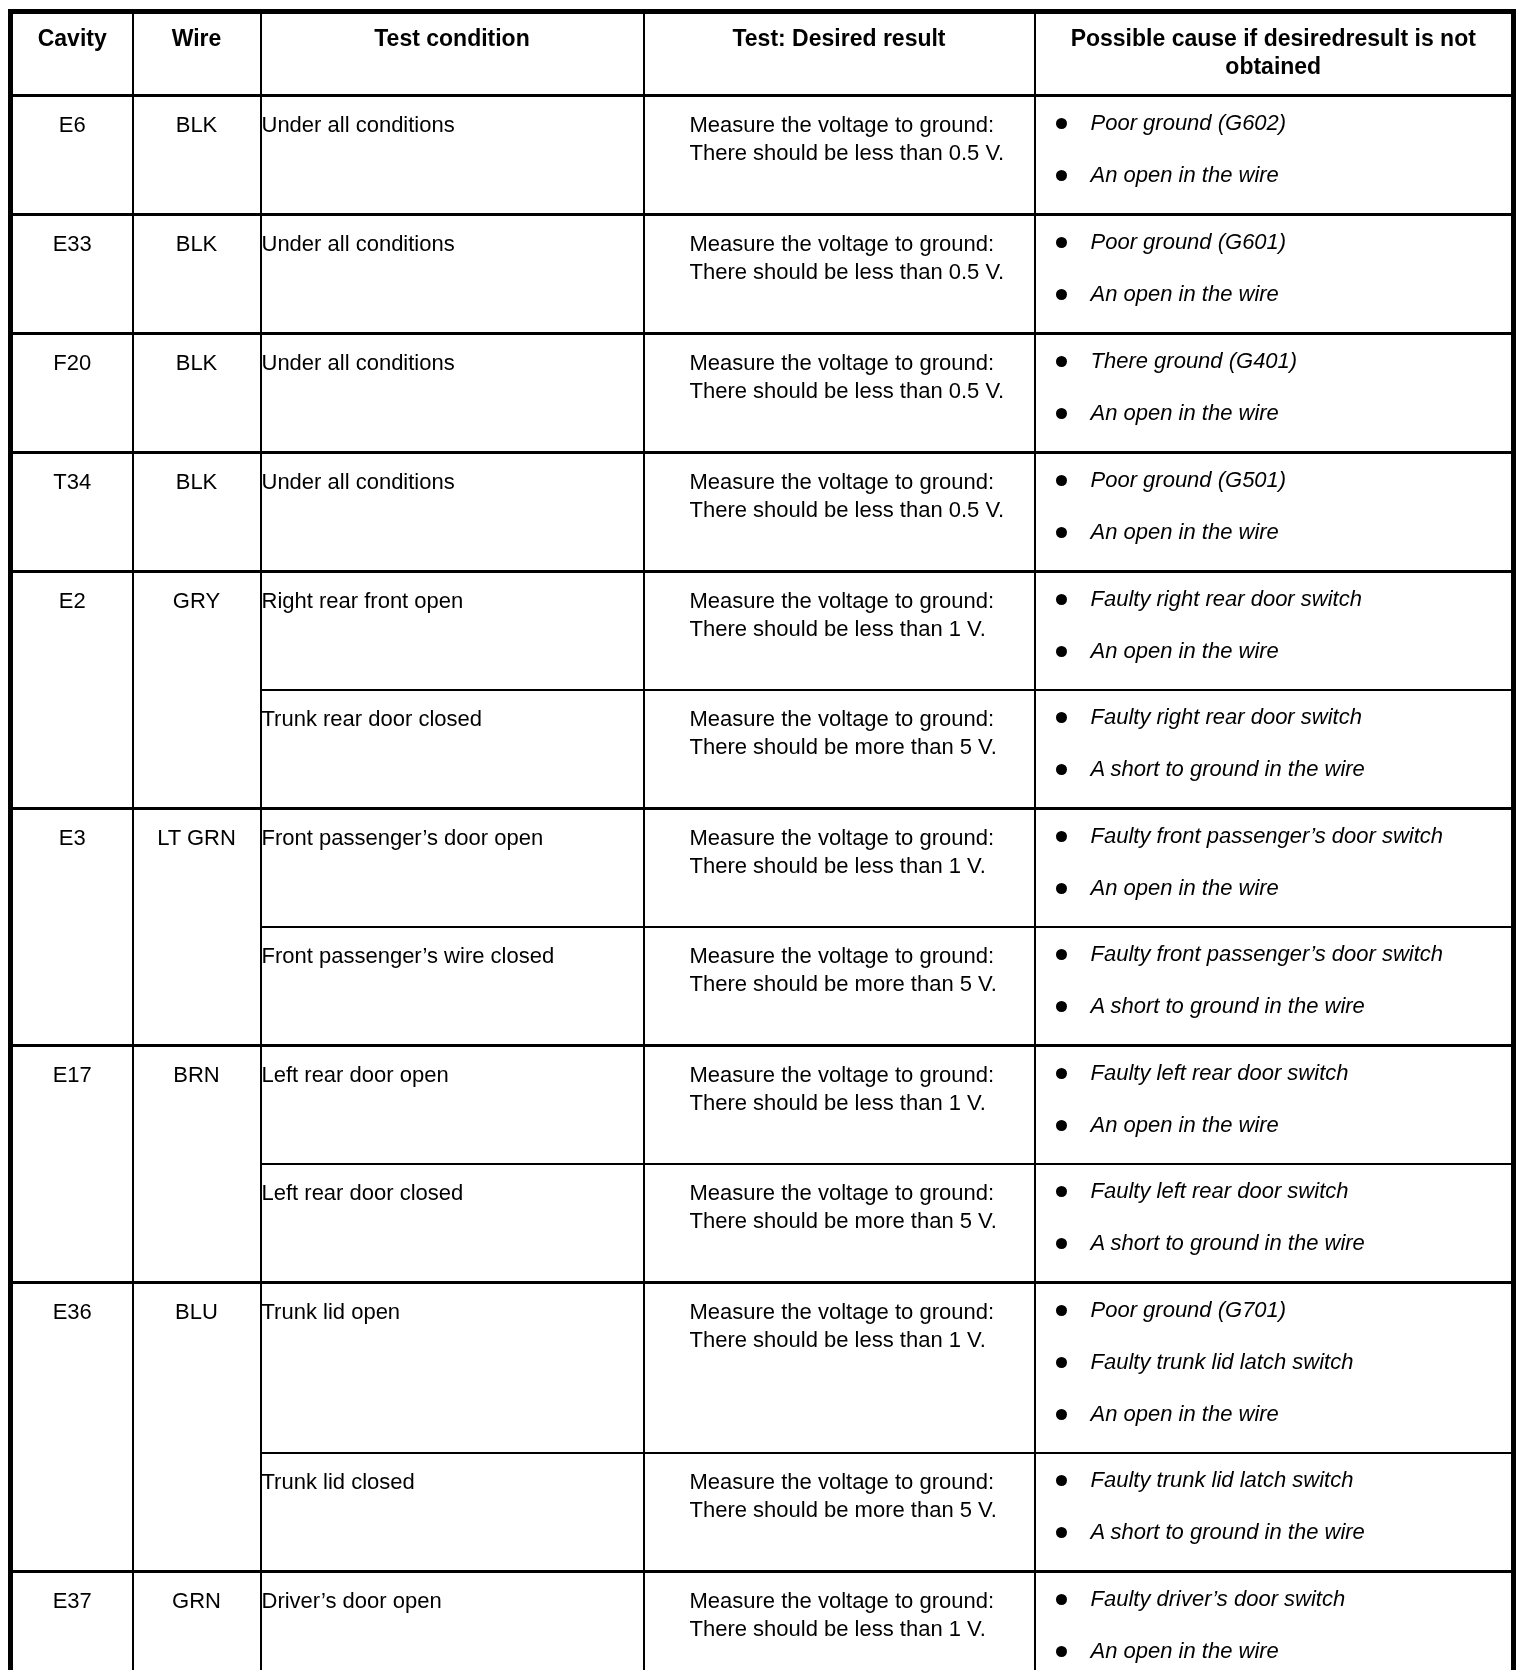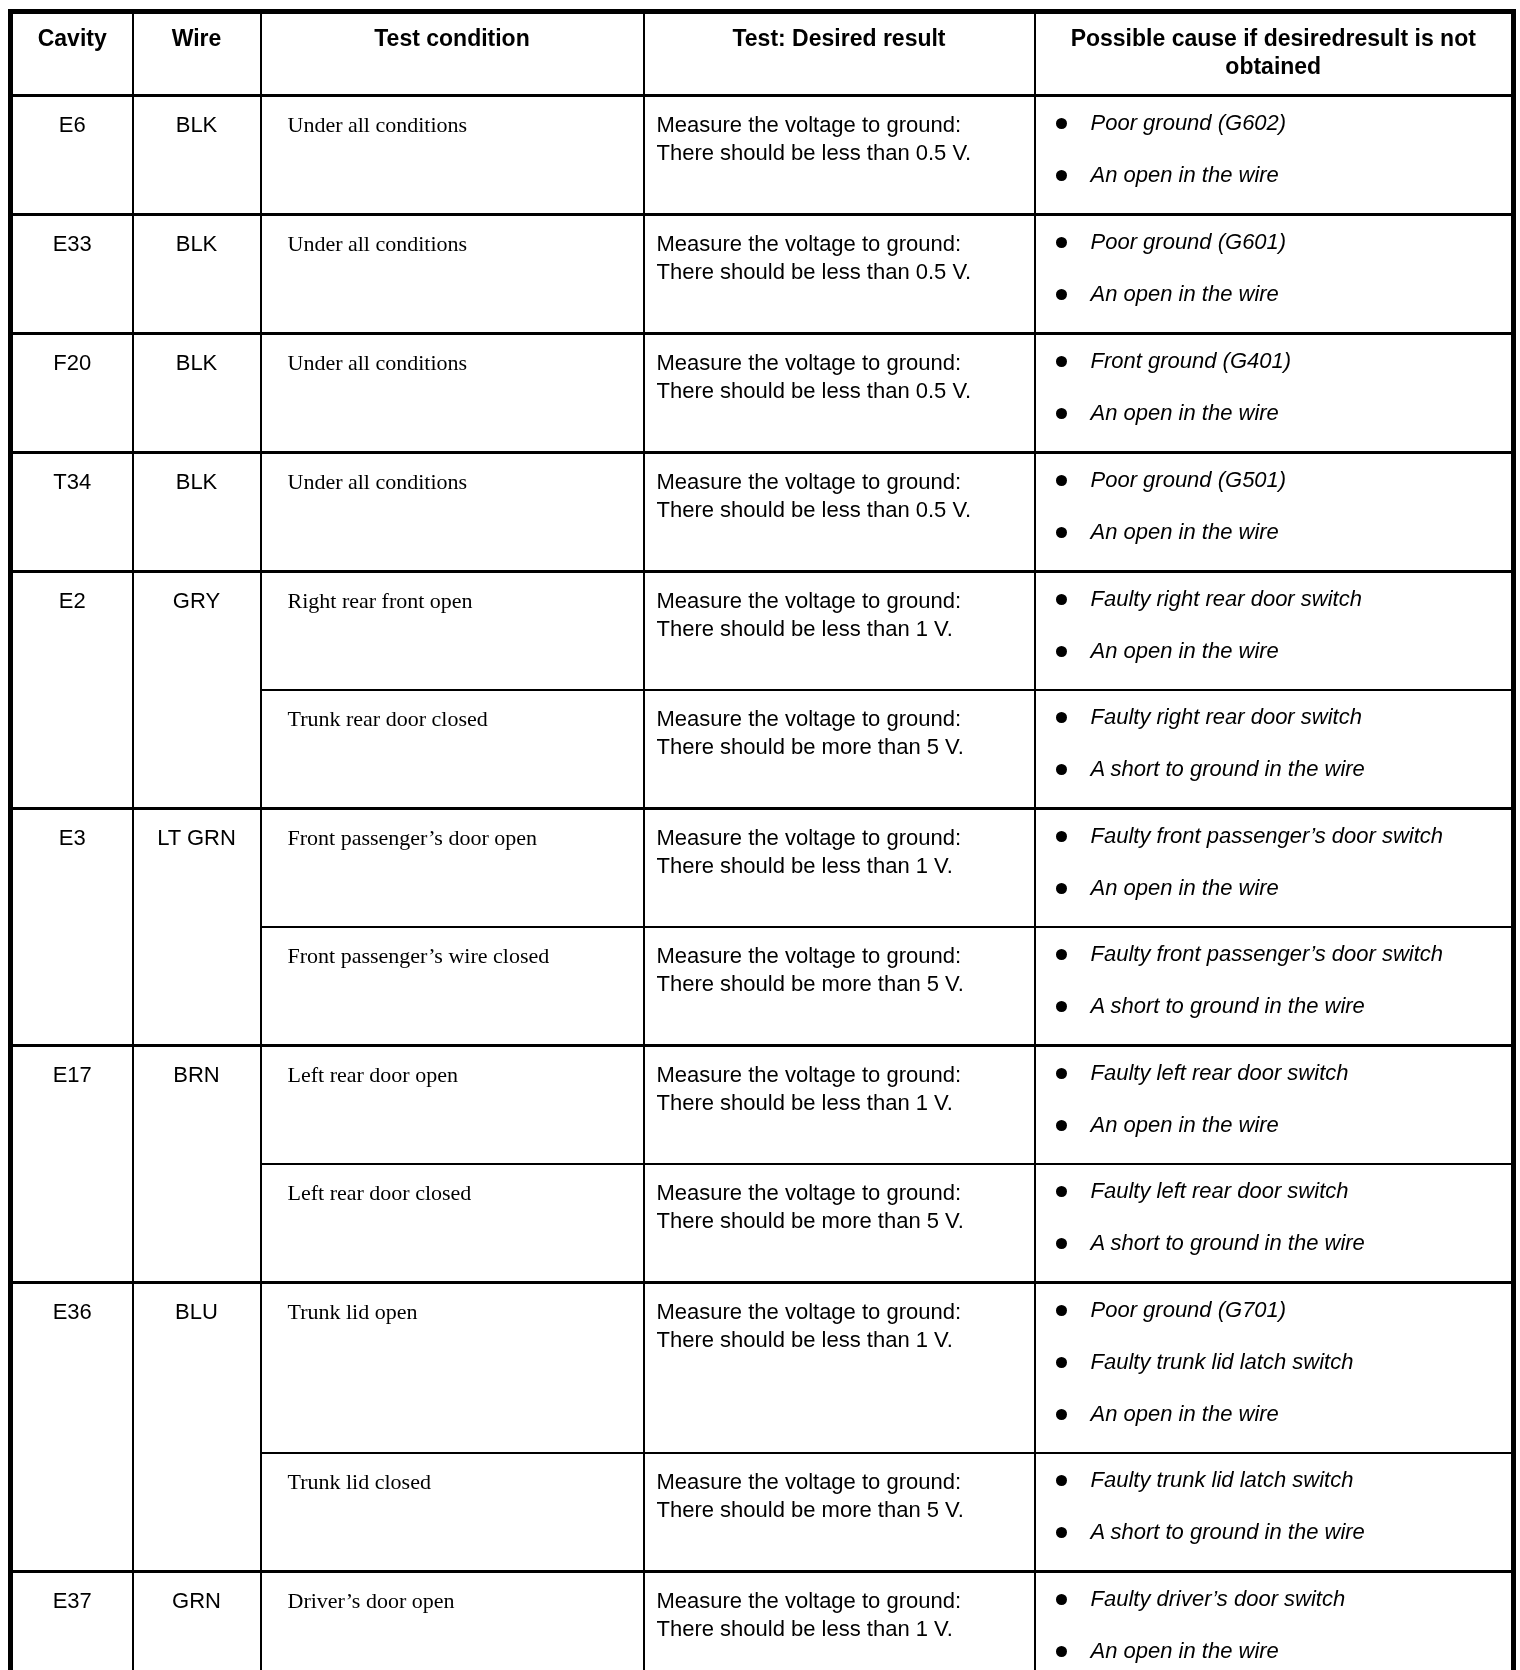--- a/index.html
+++ b/index.html
@@ -44,23 +44,22 @@
     height: 84px;
     border-bottom-width: 3px;
   }
   tr.group-start > td { border-top-width: 3px; }
 
   td.cavity, td.wire {
     text-align: center;
     padding-top: 14px;
   }
   td.cond {
-    padding: 14px 8px 0 26px;
+    padding: 14px 8px 0 0;
     height: 105px;
-    font-family: Liberation Serif, serif;
   }
   td.cond.tall { height: 165px; }
   td.result {
     padding: 14px 6px 0 12px;
   }
   td.causes {
     padding: 12px 6px 0 20px;
   }
   .cause-item {
     display: flex;
@@ -69,21 +68,21 @@
     font-style: italic;
   }
   .bullet {
     flex: none;
     width: 11px;
     height: 11px;
     border-radius: 50%;
     background: #000;
     margin: 9px 24px 0 0;
   }
-  .result-line { white-space: nowrap; }
+  .result-line { white-space: nowrap; margin-left: 33px; }
 </style>
 </head>
 <body>
 
 <div class="page">
   <table class="pin-table">
     <colgroup>
       <col class="c-cavity">
         <col class="c-wire">
         <col class="c-cond">
@@ -142,21 +141,21 @@
           <td class="cavity" rowspan="1">F20</td>
           <td class="wire" rowspan="1">BLK</td>
           <td class="cond">Under all conditions</td>
           <td class="result">
             <div class="result-line">Measure the voltage to ground:</div>
             <div class="result-line">There should be less than 0.5 V.</div>
           </td>
           <td class="causes">
             <div class="cause-item">
               <span class="bullet"></span>
-              <span class="cause-text">Front ground (G401)</span>
+              <span class="cause-text">There ground (G401)</span>
             </div>
             <div class="cause-item">
               <span class="bullet"></span>
               <span class="cause-text">An open in the wire</span>
             </div>
           </td>
         </tr>
         <tr class="group-start">
           <td class="cavity" rowspan="1">T34</td>
           <td class="wire" rowspan="1">BLK</td>

